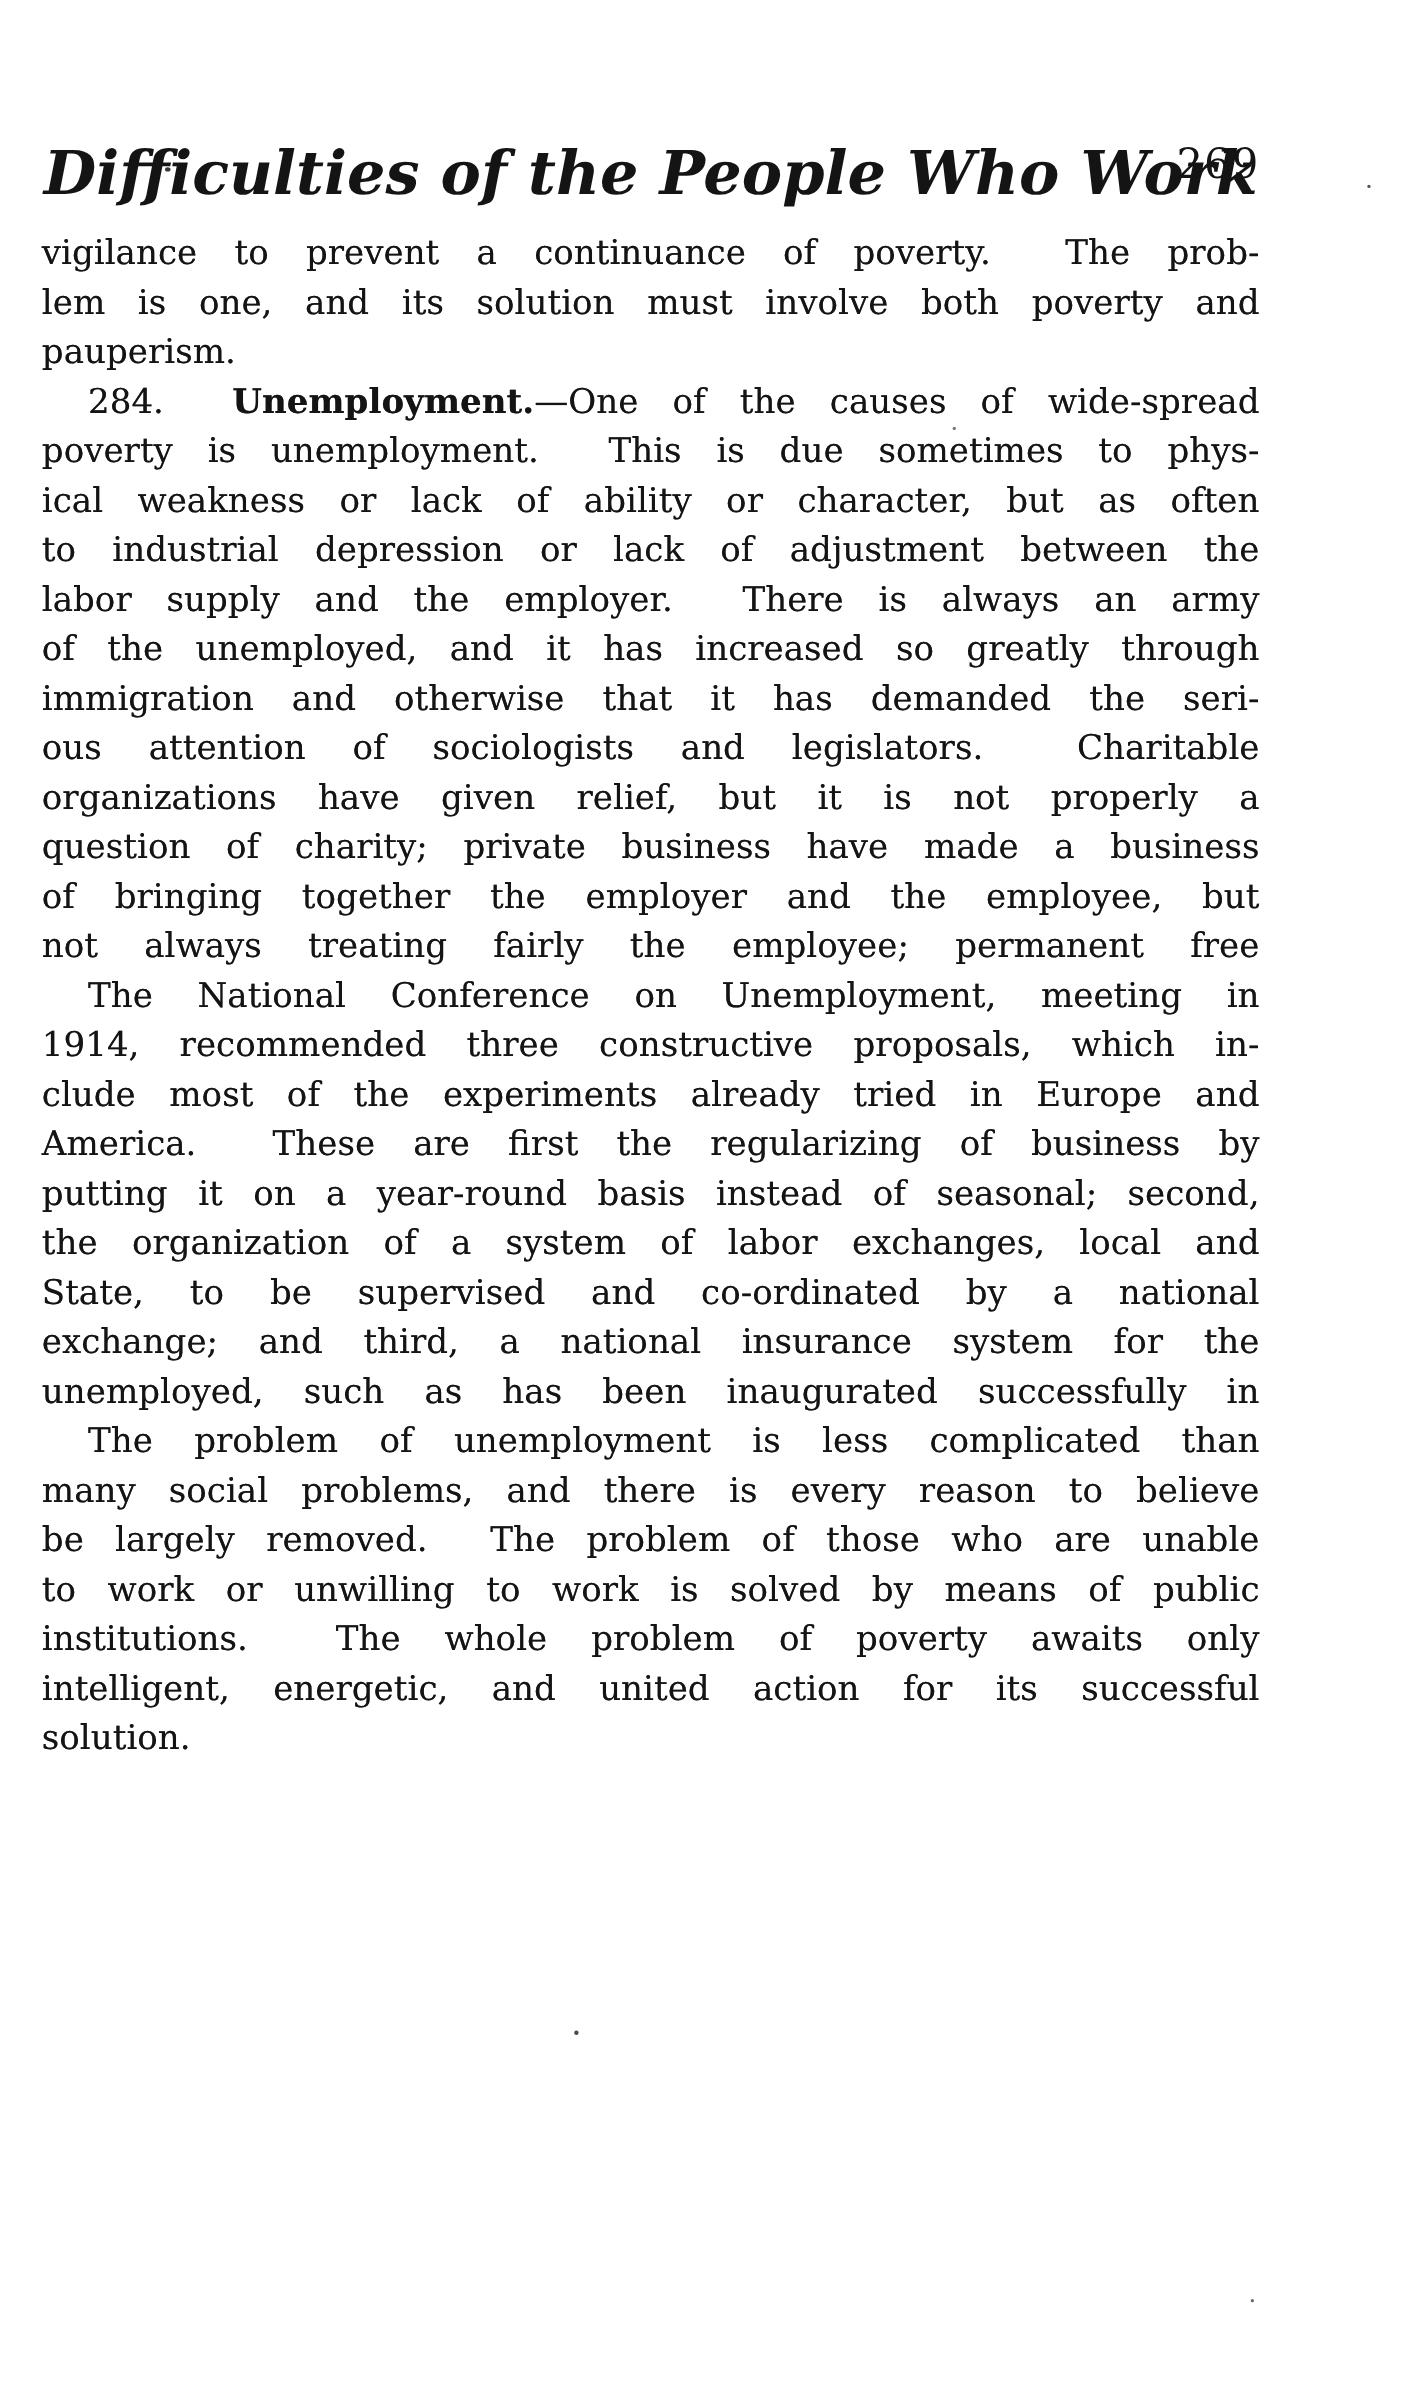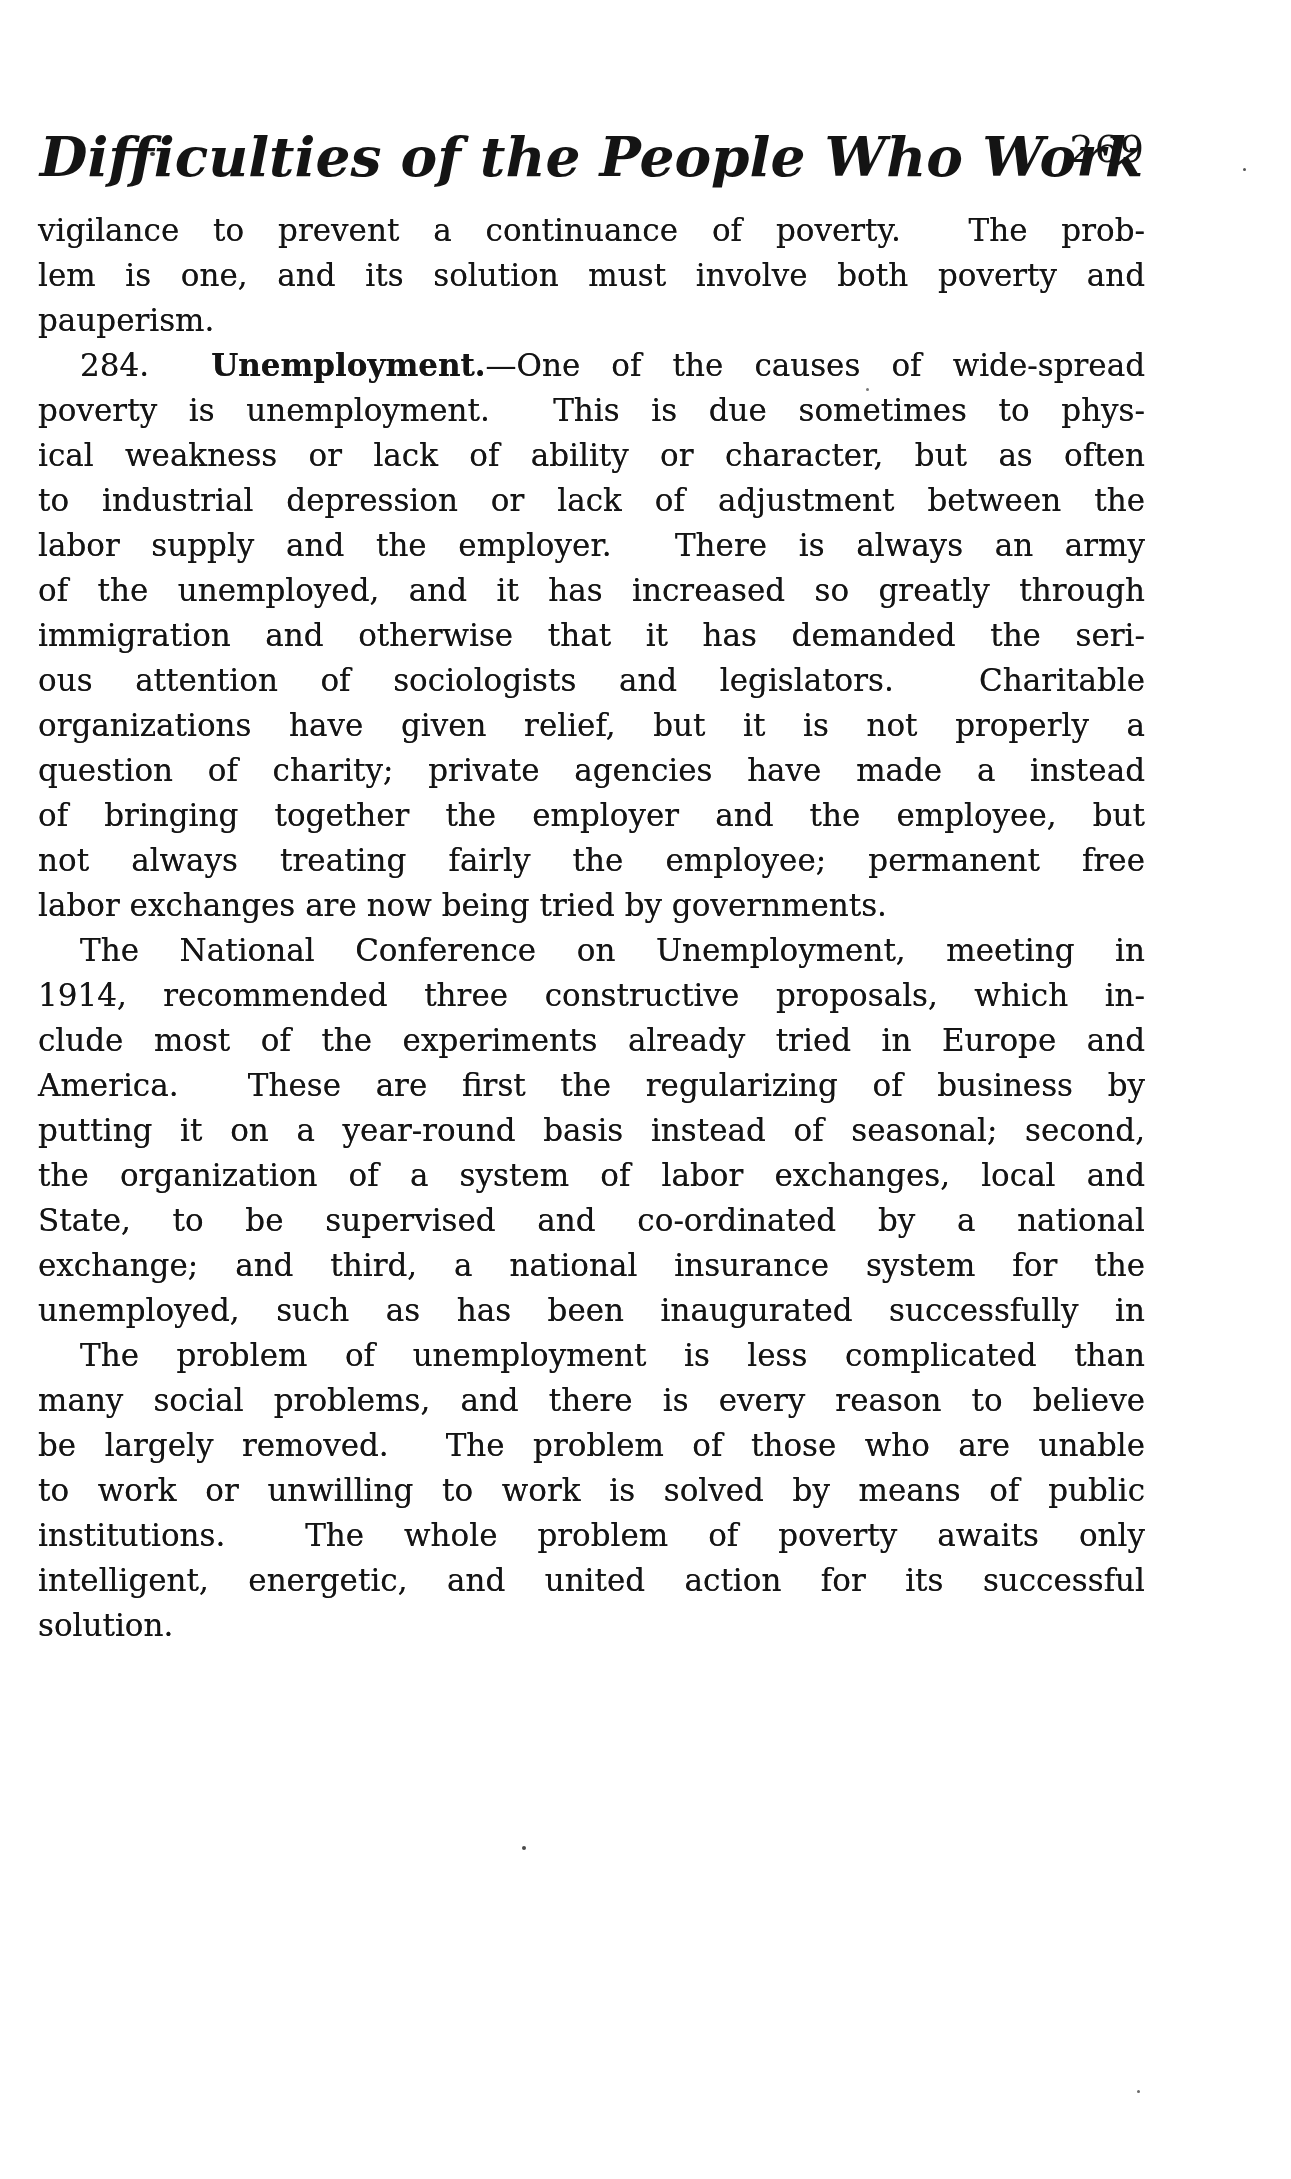--- a/index.html
+++ b/index.html
@@ -49,24 +49,23 @@
       <div class="paragraph">
         <div class="line indent"><span>284.&nbsp; </span><span class="bold">Unemployment.</span><span>—One of the causes of wide-spread</span></div>
         <div class="line"><span>poverty is unemployment.&nbsp; This is due sometimes to phys-</span></div>
         <div class="line"><span>ical weakness or lack of ability or character, but as often</span></div>
         <div class="line"><span>to industrial depression or lack of adjustment between the</span></div>
         <div class="line"><span>labor supply and the employer.&nbsp; There is always an army</span></div>
         <div class="line"><span>of the unemployed, and it has increased so greatly through</span></div>
         <div class="line"><span>immigration and otherwise that it has demanded the seri-</span></div>
         <div class="line"><span>ous attention of sociologists and legislators.&nbsp; Charitable</span></div>
         <div class="line"><span>organizations have given relief, but it is not properly a</span></div>
-        <div class="line"><span>question of charity; private agencies have made a instead</span></div>
+        <div class="line"><span>question of charity; private business have made a business</span></div>
         <div class="line"><span>of bringing together the employer and the employee, but</span></div>
         <div class="line"><span>not always treating fairly the employee; permanent free</span></div>
-        <div class="line no-justify"><span>labor exchanges are now being tried by governments.</span></div>
       </div>
       <div class="paragraph">
         <div class="line indent"><span>The National Conference on Unemployment, meeting in</span></div>
         <div class="line"><span>1914, recommended three constructive proposals, which in-</span></div>
         <div class="line"><span>clude most of the experiments already tried in Europe and</span></div>
         <div class="line"><span>America.&nbsp; These are first the regularizing of business by</span></div>
         <div class="line"><span>putting it on a year-round basis instead of seasonal; second,</span></div>
         <div class="line"><span>the organization of a system of labor exchanges, local and</span></div>
         <div class="line"><span>State, to be supervised and co-ordinated by a national</span></div>
         <div class="line"><span>exchange; and third, a national insurance system for the</span></div>

